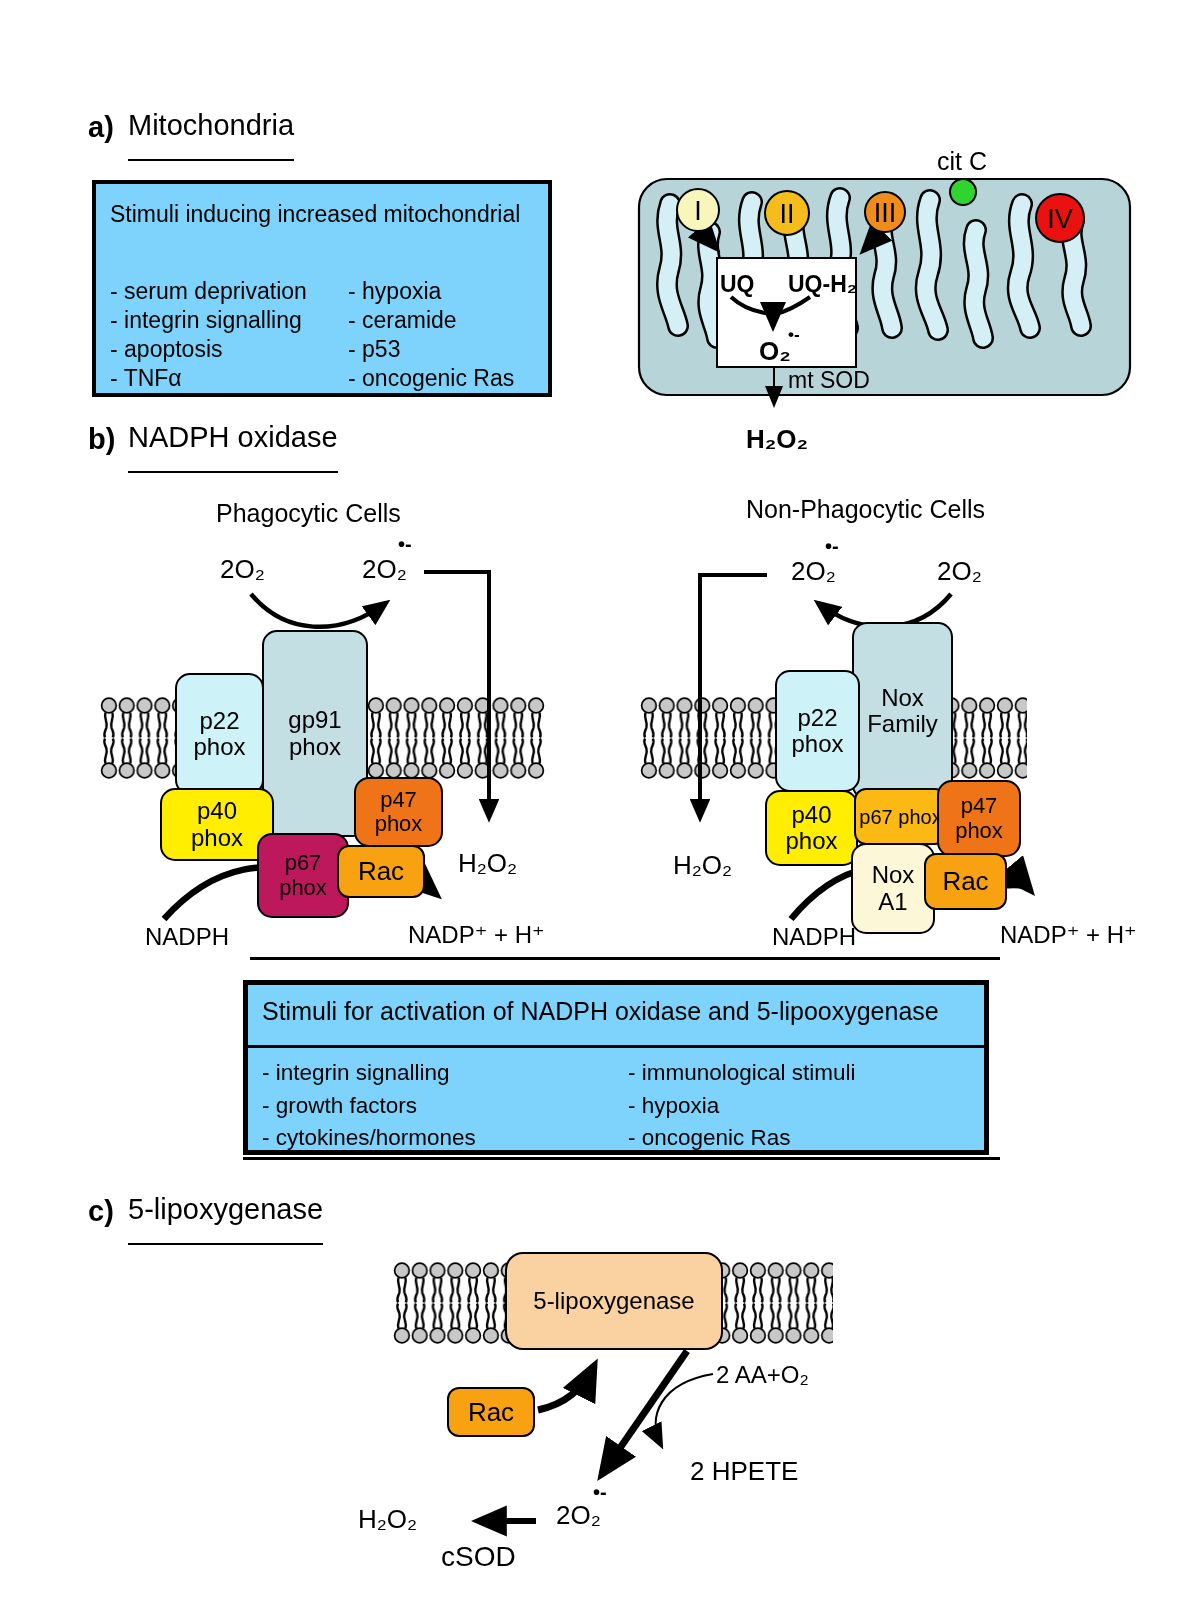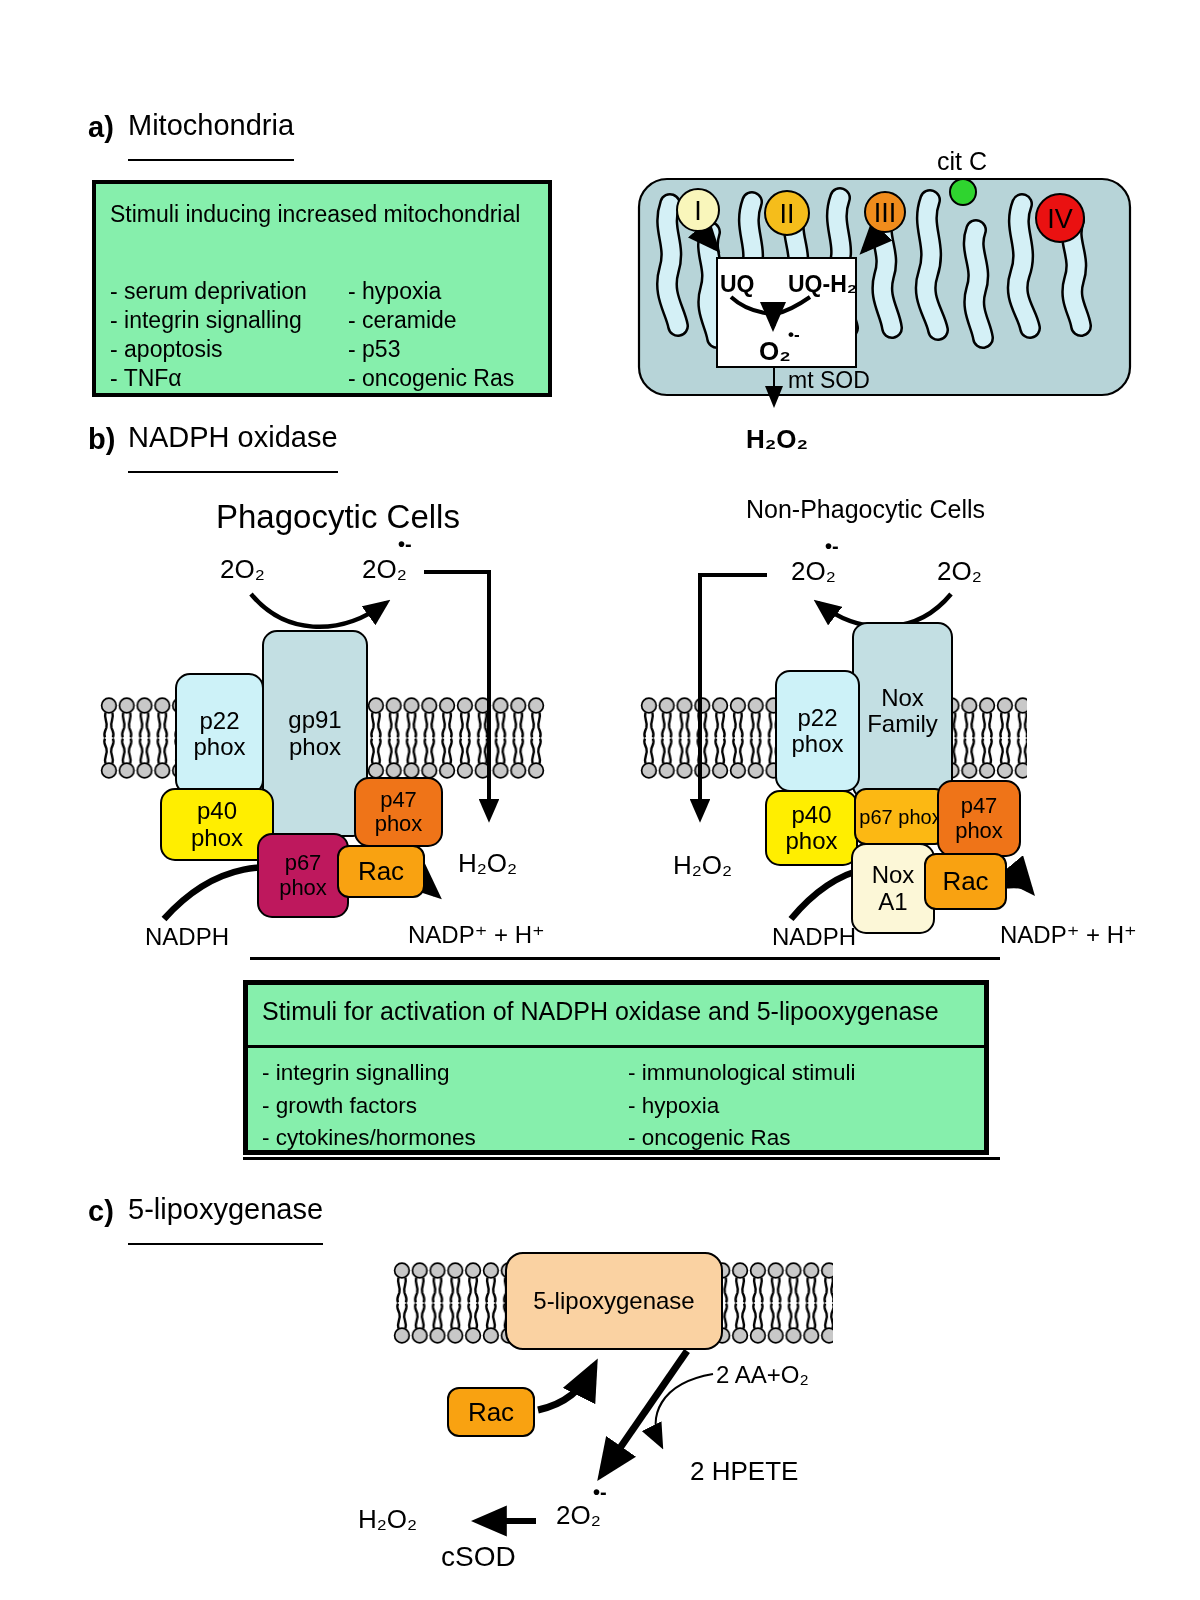--- a/index.html
+++ b/index.html
@@ -8,21 +8,21 @@
   svg.overlay{position:absolute;left:0;top:0;z-index:1;}
   svg.mito{position:absolute;left:628px;top:140px;z-index:2;}
   svg text{font-family:"Liberation Sans","DejaVu Sans",sans-serif;fill:#000;}
   svg text.b{font-weight:bold;}
   .t{position:absolute;white-space:nowrap;z-index:4;line-height:1.05;}
   .hl{font-weight:bold;font-size:29px;}
   .ht{font-size:29px;border-bottom:2.5px solid #000;padding-bottom:19px;}
   .pbox{position:absolute;z-index:3;border:2.5px solid #000;border-radius:15px;
         display:flex;align-items:center;justify-content:center;text-align:center;
         white-space:pre-line;line-height:1.1;box-sizing:border-box;}
-  .infobox{position:absolute;z-index:3;box-sizing:border-box;background:#86efac;}
+  .infobox{position:absolute;z-index:3;box-sizing:border-box;background:#7dd3fc;}
   .boxa{left:92px;top:180px;width:460px;height:217px;border:4px solid #000;}
   .boxb{left:243px;top:980px;width:746px;height:175px;border:5px solid #000;}
   .boxb-divider{position:absolute;left:0;right:0;top:60px;border-top:3px solid #000;}
   .rule{position:absolute;background:#000;z-index:2;height:2.5px;}
   .listcol div{font-size:23px;line-height:29px;}
   .listcolb div{font-size:22.5px;line-height:32.5px;}
   .rad{font-weight:bold;}
 </style>
 </head>
 <body>
@@ -155,21 +155,21 @@
     <text x="70" y="80" font-size="27" text-anchor="middle">I</text>
     <text x="159" y="83" font-size="27" text-anchor="middle">II</text>
     <text x="257" y="82" font-size="27" text-anchor="middle">III</text>
     <text x="432" y="88" font-size="27" text-anchor="middle">IV</text>
     <text x="309" y="30" font-size="25">cit C</text>
   </svg>
 
   <div class="t hl" style="left:88px;top:424px;">b)</div>
   <div class="t ht" style="left:128px;top:422px;">NADPH oxidase</div>
 
-  <div class="t" style="left:216px;top:500px;font-size:33px;">Phagocytic Cells</div>
+  <div class="t" style="left:216px;top:500px;font-size:25px;">Phagocytic Cells</div>
   <div class="t" style="left:220px;top:556px;font-size:26px;">2O₂</div>
   <div class="t" style="left:362px;top:556px;font-size:26px;">2O₂</div>
   <div class="t rad" style="left:398px;top:534px;font-size:20px;">•-</div>
   <div class="t" style="left:458px;top:850px;font-size:26px;">H₂O₂</div>
   <div class="t" style="left:145px;top:924px;font-size:24px;">NADPH</div>
   <div class="t" style="left:408px;top:922px;font-size:24px;">NADP⁺ + H⁺</div>
 
   <div class="pbox" style="left:262px;top:630px;width:106px;height:207px;background:#c3dfe3;font-size:24px;">gp91
 phox</div>
   <div class="pbox" style="left:175px;top:673px;width:89px;height:122px;background:#cdf2f8;font-size:24px;">p22

